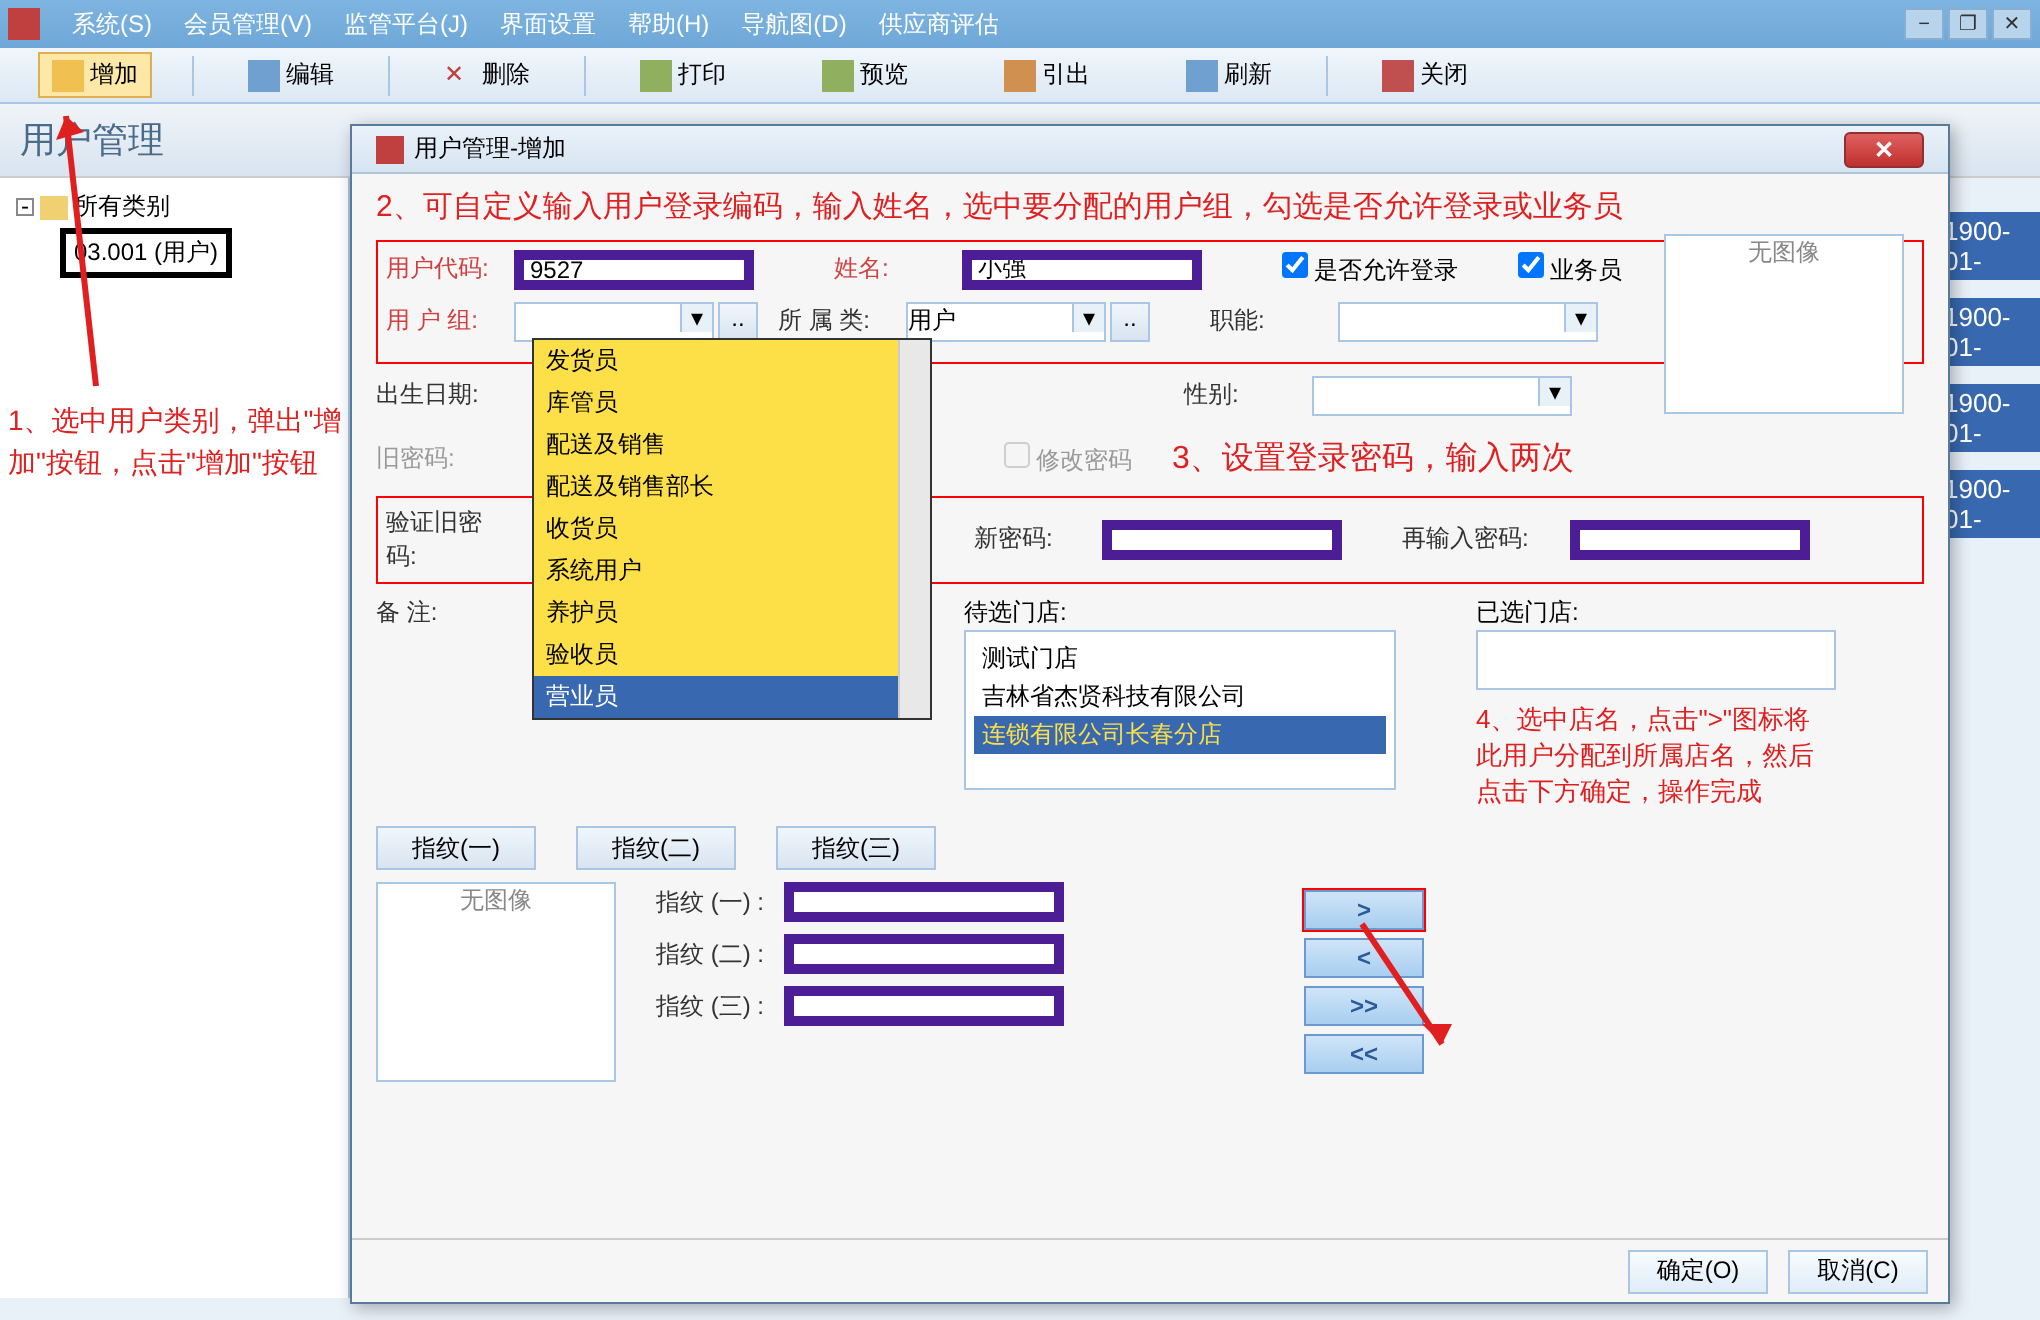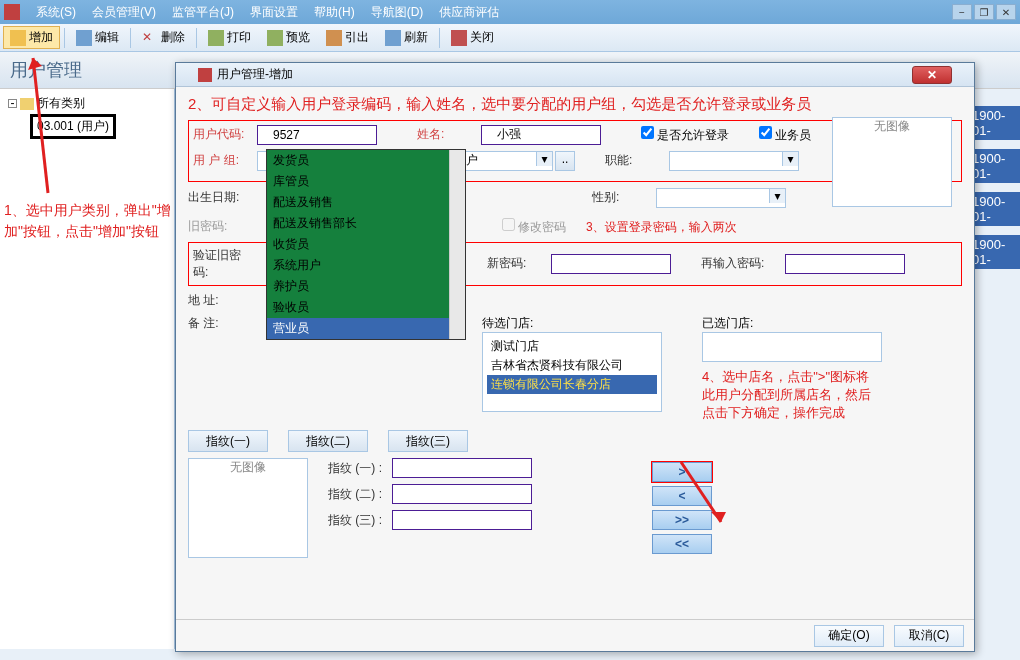--- a/index.html
+++ b/index.html
@@ -3,44 +3,44 @@
 <meta charset="utf-8">
 <style>
 *{box-sizing:border-box;margin:0;padding:0;font-family:"Microsoft YaHei",SimSun,sans-serif;font-size:12px}
 body{background:#e8f0f8;width:1020px;height:660px;overflow:hidden;position:relative}
 .menubar{background:linear-gradient(#7eb4e0,#6ea8d8);height:24px;display:flex;align-items:center;padding:0 4px;color:#fff}
 .menubar .app-icon{width:16px;height:16px;background:#c04040;margin-right:8px}
 .menubar .menu-item{padding:0 8px;cursor:pointer}
 .menubar .win-btns{margin-left:auto;display:flex;gap:2px}
 .menubar .win-btn{width:20px;height:16px;background:#b8d4ec;border:1px solid #8aaed0;display:flex;align-items:center;justify-content:center;color:#333;font-size:10px}
 .toolbar{background:linear-gradient(#f0f6fc,#dce8f4);height:28px;display:flex;align-items:center;border-bottom:1px solid #a9c7e4;padding:0 2px}
-.tb-btn{display:flex;align-items:center;padding:2px 6px;margin:0 1px;cursor:pointer;border:1px solid transparent}
+.tb-btn{display:flex;align-items:center;padding:2px 6px;margin:0 17px;cursor:pointer;border:1px solid transparent}
 .tb-btn.hl{background:#fde8a8;border:1px solid #e0b050}
 .tb-icon{width:16px;height:16px;margin-right:3px;display:inline-block}
 .tb-sep{width:1px;height:20px;background:#a9c7e4;margin:0 3px}
 .content{display:flex;height:calc(100% - 52px);position:relative}
 .left-pane{width:180px;background:#fff;border-right:1px solid #a9c7e4;padding:4px}
 .page-title{font-size:18px;color:#4a6a8a;padding:6px 10px;background:linear-gradient(#f0f4f8,#d8e4f0);border-bottom:1px solid #ccc}
 .tree-node{padding:2px 4px;display:flex;align-items:center}
 .tree-child{margin-left:8px;padding:1px 4px;border:3px solid #000000;display:inline-block}
 .annotation{position:absolute;color:#e02020;font-size:14px;line-height:1.5;pointer-events:none;z-index:50}
 .dialog{position:absolute;left:175px;top:62px;width:800px;height:590px;background:#f6f6f6;border:1px solid #5a7a9a;box-shadow:2px 2px 8px rgba(0,0,0,.3);z-index:20}
-.dlg-title{background:linear-gradient(#eaf2fa,#d6e4f2);height:24px;display:flex;align-items:center;padding:0 22px;border-bottom:1px solid #b0c4d8}
+.dlg-title{background:linear-gradient(#eaf2fa,#d6e4f2);height:24px;display:flex;align-items:center;padding:0 12px;border-bottom:1px solid #b0c4d8}
 .dlg-title .t-icon{width:14px;height:14px;background:#c04040;margin-right:5px}
 .dlg-close{margin-left:auto;width:40px;height:18px;background:linear-gradient(#e06060,#c03030);border:1px solid #903030;border-radius:3px;color:#fff;display:flex;align-items:center;justify-content:center;font-weight:bold}
 .dlg-body{padding:6px 12px;position:relative;height:calc(100% - 56px);overflow:hidden}
 .redbox{border:1px solid red;padding:4px;margin-bottom:6px}
 .frow{display:flex;align-items:center;margin-bottom:6px}
 .flabel{width:60px;text-align:left;margin-right:4px;color:#333}
-.finput{height:20px;border:1px solid #4c1d95;background:#fff;padding:0 15px}
+.finput{height:20px;border:5px solid #4c1d95;background:#fff;padding:0 3px}
 .fcombo{height:20px;border:1px solid #a9c7e4;background:#fff;display:flex;align-items:flex-start}
 .fcombo .arrow{margin-left:auto;width:16px;text-align:center;border-left:1px solid #a9c7e4;background:#e8f0f8}
 .sbtn{width:20px;height:20px;border:1px solid #a9c7e4;background:linear-gradient(#f0f6fc,#d8e4f0);margin-left:2px;text-align:center}
 .chk{margin-right:3px}
-.dropdown{position:absolute;left:90px;top:62px;width:200px;background:#15803d;border:1px solid #333;z-index:30}
+.dropdown{position:absolute;left:90px;top:82px;width:200px;background:#fde047;border:1px solid #333;z-index:30}
 .dd-item{padding:2px 6px}
 .dd-item.sel{background:#3868b0;color:#fff}
 .dd-scroll{position:absolute;right:0;top:0;width:16px;height:100%;background:#e8e8e8;border-left:1px solid #ccc}
 .listbox{border:1px solid #a9c7e4;background:#fff;height:80px;overflow:hidden}
 .li-item{padding:1px 4px}
 .li-item.sel{background:#3868b0;color:#fde047}
 .fp-btn{width:80px;height:22px;border:1px solid #a9c7e4;background:linear-gradient(#f0f6fc,#d8e4f0);margin-right:20px}
 .imgbox{width:120px;height:100px;border:1px solid #a9c7e4;background:#fff;display:flex;align-items:flex-start;justify-content:center;color:#888}
 .xfer-btn{width:60px;height:20px;border:1px solid #6a9ad0;background:linear-gradient(#d0e4f8,#a8cef0);margin:4px 0;display:block;color:#2a5a9a;font-weight:bold}
 .xfer-btn.hl{outline:1px solid red}
@@ -196,38 +196,35 @@
       <div class="dd-item">养护员</div>
       <div class="dd-item">验收员</div>
       <div class="dd-item sel">营业员</div>
       <div class="dd-scroll"></div>
     </div>
 
     <div class="frow" style="margin-top:10px">
       <span class="flabel" style="color:#999">旧密码:</span>
       <span style="width:250px"></span>
       <label style="color:#999"><input type="checkbox" class="chk" disabled="" style=""><span>修改密码</span></label>
-      <span class="annotation" style="position:static;margin-left:20px;font-size:12px">3、设置登录密码，输入两次</span>
+      <span class="annotation" style="position:static;margin-left:20px;font-size:16px">3、设置登录密码，输入两次</span>
     </div>
     <div class="frow redbox" style="padding:4px">
       <span class="flabel">验证旧密码:</span>
       <span style="width:230px"></span>
       <span class="flabel">新密码:</span>
       <input class="finput" style="width: 120px;">
       <span class="flabel" style="width:80px;margin-left:30px">再输入密码:</span>
       <input class="finput" style="width: 120px;">
     </div>
-    <div class="frow">
-        <span class="flabel">地    址:</span>
-      </div>
 
     <div class="frow" style="align-items:flex-start">
       <span class="flabel">备    注:</span>
       <div style="width:230px"></div>
-      <div style="width:180px">
+      <div style="width:216px">
         <div>待选门店:</div>
         <div class="listbox redbox">
           <div class="li-item">测试门店</div>
           <div class="li-item">吉林省杰贤科技有限公司</div>
           <div class="li-item sel">连锁有限公司长春分店</div>
         </div>
       </div>
       <div style="width:40px"></div>
       <div style="width:180px">
         <div>已选门店:</div>

